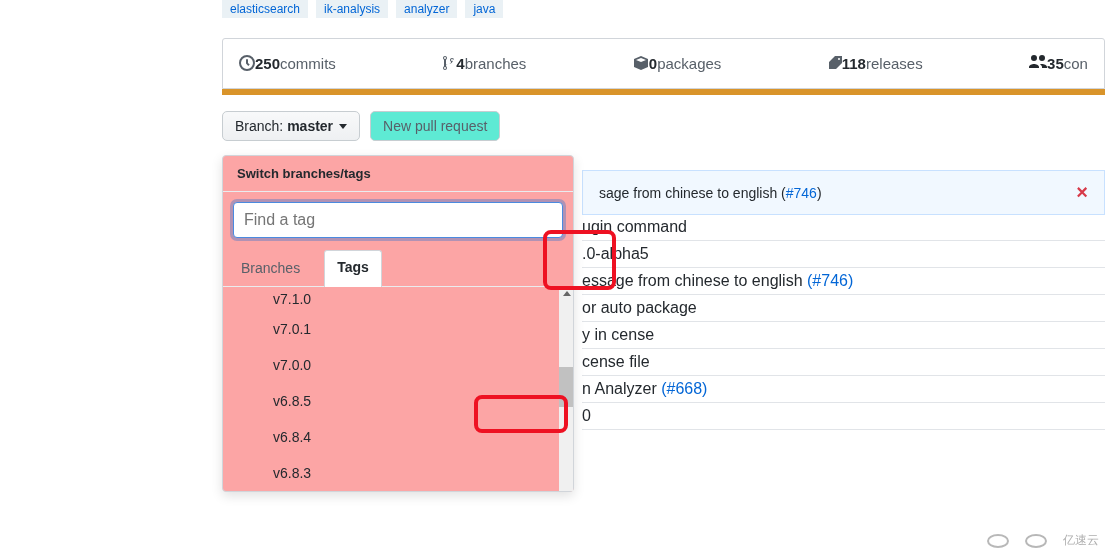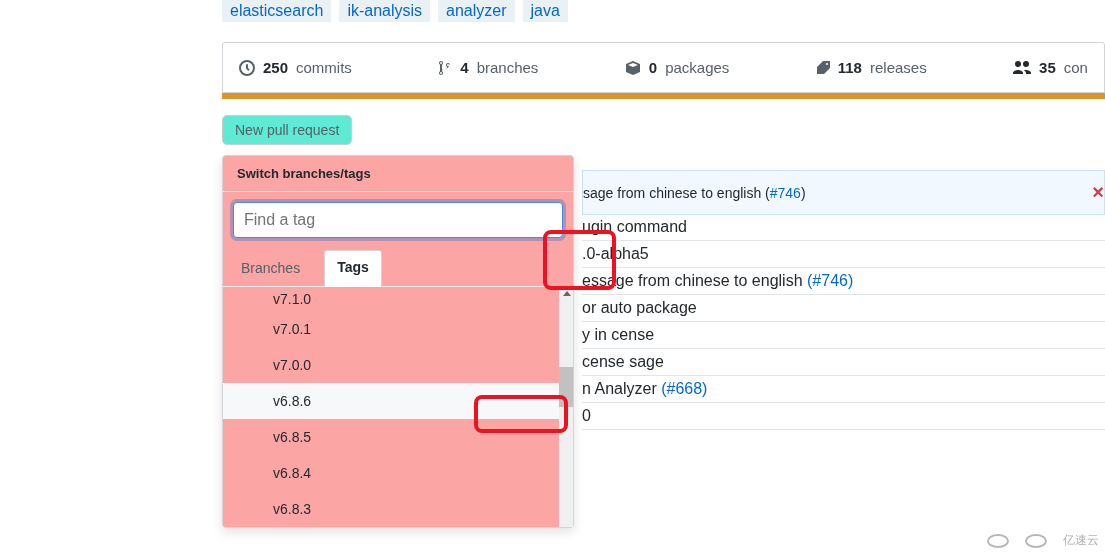--- a/index.html
+++ b/index.html
@@ -1,41 +1,41 @@
 <!DOCTYPE html>
 <html><head>
 <meta charset="utf-8">
 <style>
 * { box-sizing: border-box; margin: 0; padding: 0; }
 body { font-family: -apple-system, BlinkMacSystemFont, "Segoe UI", Helvetica, Arial, sans-serif; font-size: 14px; color: #24292e; background: #fff; width: 1105px; height: 555px; overflow: hidden; position: relative; }
 .container { padding-left: 222px; padding-top: 0; }
 .topics { display: flex; gap: 8px; padding: 0 0 10px 0; }
-.topic { background: #eaf1f5; color: #0366d6; padding: 2px 8px; border-radius: 0; font-size: 16px; }
+.topic { background: #eaf1f5; color: #0366d6; padding: 2px 8px; border-radius: 0; font-size: 12px; }
 .summary { border: 1px solid #d1d5da; border-radius: 3px 3px 0 0; display: flex; justify-content: space-between; padding: 10px 0; margin-top: 10px; }
-.summary-item { display: flex; align-items: center; gap: 8px; color: #586069; font-size: 15px; padding: 6px 16px; }
+.summary-item { display: flex; align-items: flex-start; gap: 0; color: #586069; font-size: 15px; padding: 6px 16px; }
 .summary-item .num { color: #24292e; font-weight: 600; }
 .summary-bar { height: 6px; background: #d9942a; }
 .toolbar { display: flex; gap: 10px; margin-top: 16px; }
 .btn { display: inline-flex; align-items: center; padding: 6px 12px; font-size: 14px; border: 1px solid #c7cdd1; border-radius: 5px; background: linear-gradient(#f8f9fa,#eef0f2); color: #24292e; cursor: pointer; }
 .btn.outline { background: #5eead4; color: #586069; }
 .caret { display: inline-block; margin-left: 6px; width: 0; height: 0; border-left: 4px solid transparent; border-right: 4px solid transparent; border-top: 5px solid #24292e; }
 .dropdown { position: absolute; left: 222px; top: 155px; width: 352px; background: #fca5a5; border: 1px solid #d1d5da; border-radius: 4px; box-shadow: 0 4px 12px rgba(0,0,0,0.12); z-index: 20; }
 .dropdown-header { padding: 10px 14px; font-weight: 600; font-size: 13px; color: #24292e; border-bottom: 1px solid #eaecef; }
 .dropdown-search { padding: 10px 10px 6px 10px; }
 .dropdown-search input { width: 100%; padding: 8px 10px; font-size: 16px; border: 1px solid #4a8ae0; border-radius: 4px; box-shadow: 0 0 0 3px rgba(3,102,214,0.3); outline: none; }
 .dropdown-tabs { display: flex; padding: 0 14px; gap: 20px; border-bottom: 1px solid #eaecef; margin-top: 6px; }
 .dropdown-tab { padding: 10px 4px; font-size: 14px; color: #586069; cursor: pointer; }
 .dropdown-tab.active { color: #24292e; font-weight: 600; background: #fff; border: 1px solid #d1d5da; border-bottom: none; border-radius: 3px 3px 0 0; padding: 8px 12px; margin-bottom: -1px; }
 .dropdown-list { max-height: 252px; overflow-y: auto; position: relative; }
 .dropdown-item { padding: 10px 50px; font-size: 14px; color: #24292e; cursor: pointer; }
 .dropdown-item:hover, .dropdown-item.hover { background: #f6f8fa; }
 .scroll-indicator { position: absolute; right: 0; top: 0; width: 14px; height: 100%; background: #f0f0f0; }
 .scroll-thumb { position: absolute; right: 0; top: 80px; width: 14px; height: 40px; background: #c1c1c1; }
 .scroll-arrow-up { position: absolute; right: 2px; top: 4px; width:0; height:0; border-left:4px solid transparent; border-right:4px solid transparent; border-bottom:5px solid #666; }
-.banner { position: absolute; left: 582px; top: 170px; right: 0; border: 1px solid #c8e1ff; background: #f1f8ff; padding: 10px 0; display: flex; justify-content: space-between; align-items: center; }
+.banner { position: absolute; left: 582px; top: 170px; right: 0; border: 1px solid #c8e1ff; background: #f1f8ff; padding: 10px 16px; display: flex; justify-content: space-between; align-items: center; }
 .banner a { color: #0366d6; text-decoration: none; }
 .close-x { color: #d73a49; font-size: 20px; font-weight: 700; cursor: pointer; }
 .rows { position: absolute; left: 582px; top: 214px; right: 0; }
 .row { padding: 4px 0; border-bottom: 1px solid #e1e4e8; font-size: 16px; color: #24292e; }
 .row .link { color: #0366d6; text-align: right; }
 .redbox1 { position: absolute; border: 4px solid #e12; border-radius: 8px; z-index: 50; pointer-events: none; }
 .rb-tags { left: 543px; top: 230px; width: 73px; height: 60px; }
 .rb-tag { left: 474px; top: 395px; width: 94px; height: 38px; }
 .watermark { position: absolute; right: 6px; bottom: 6px; opacity: 0.6; display: flex; align-items: center; gap: 16px; color: #777; font-size: 12px; }
 .watermark .bubble { width: 22px; height: 14px; border: 2px solid #888; border-radius: 50%; display: inline-block; }
@@ -95,38 +95,41 @@
             <path d="M5 6a3 3 0 100-6 3 3 0 000 6zm8 0a3 3 0 100-6 3 3 0 000 6zM0 13v-1c0-2 3-3 5-3s5 1 5 3v1H0zm11-3.6c1 .5 2 1.5 2 2.6v1h5v-1c0-2-3-3-5-3-.8 0-1.5.1-2 .4z"></path>
           </svg>
         </span>
       <span class="num">35</span>
       <span>con</span>
     </div>
   </div>
   <div class="summary-bar"></div>
 
   <div class="toolbar">
+    <button class="btn">
+      <span>Branch:</span>&nbsp;<strong>master</strong>
+      <span class="caret"></span>
+    </button>
     <button class="btn outline">New pull request</button>
   </div>
 </div>
 
 <div class="dropdown">
   <div class="dropdown-header">Switch branches/tags</div>
   <div class="dropdown-search">
     <input type="text" placeholder="Find a tag" style="">
   </div>
   <div class="dropdown-tabs">
     <div class="dropdown-tab">Branches</div>
     <div class="dropdown-tab active">Tags</div>
   </div>
   <div class="dropdown-list">
     <div class="dropdown-item" style="padding-top:4px;padding-bottom:4px">v7.1.0</div>
     <div class="dropdown-item">v7.0.1</div>
     <div class="dropdown-item">v7.0.0</div>
-    <div class="dropdown-item hover">v6.8.6</div>
     <div class="dropdown-item">v6.8.5</div>
     <div class="dropdown-item">v6.8.4</div>
     <div class="dropdown-item">v6.8.3</div>
     <div class="scroll-indicator">
       <div class="scroll-arrow-up"></div>
       <div class="scroll-thumb"></div>
     </div>
   </div>
 </div>
 
@@ -136,21 +139,21 @@
   </span>
   <span class="close-x">×</span>
 </div>
 
 <div class="rows">
   <div class="row">ugin command</div>
   <div class="row">.0-alpha5</div>
   <div class="row"><span>essage from chinese to english </span><span class="link">(#746)</span></div>
   <div class="row">or auto package</div>
   <div class="row">y in cense</div>
-  <div class="row">cense sage</div>
+  <div class="row">cense file</div>
   <div class="row"><span>n Analyzer </span><span class="link">(#668)</span></div>
   <div class="row">0</div>
 </div>
 
 <div class="redbox1 rb-tags"></div>
 <div class="redbox1 rb-tag"></div>
 
 <div class="watermark">
   <span class="bubble"></span>
   <span class="bubble"></span>

